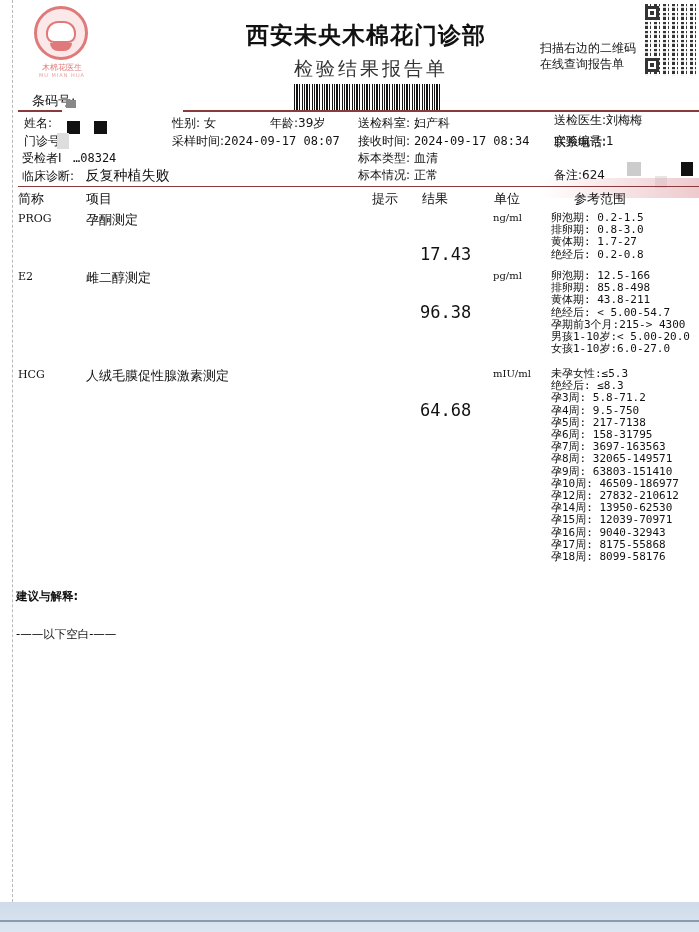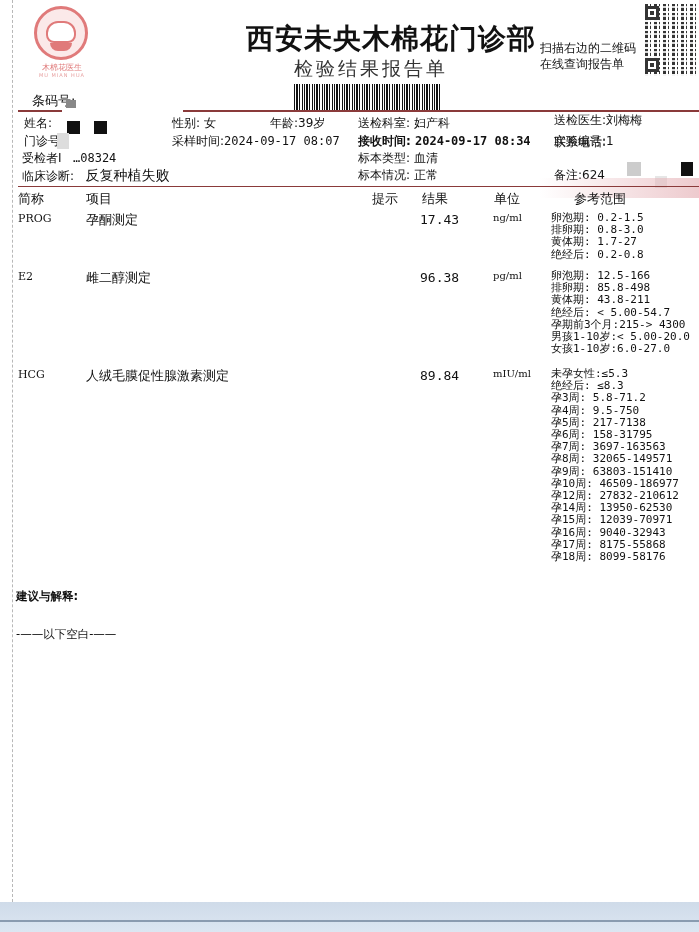--- a/index.html
+++ b/index.html
@@ -6,42 +6,42 @@
   html, body { width: 699px; height: 932px; overflow: hidden; background: #fff; }
   body { position: relative; font-family: "DejaVu Sans", sans-serif; color: #111; }
   .page { position: absolute; left: 0; top: 0; width: 699px; height: 902px; background: #fff; }
   .dash-left { position: absolute; left: 12px; top: 0; height: 902px; border-left: 1px dashed #b8b8b8; }
   .abs { position: absolute; white-space: nowrap; }
   .logo { position: absolute; left: 34px; top: 6px; width: 54px; height: 54px; border-radius: 50%; border: 3px solid #e07a7a; background: #fbe9e9; }
   .logo .cloud { position: absolute; left: 9px; top: 12px; width: 30px; height: 22px; border-radius: 12px 12px 8px 8px; background: #fff; border: 2px solid #e07a7a; }
   .logo .leaf { position: absolute; left: 13px; top: 34px; width: 22px; height: 8px; border-radius: 0 0 11px 11px; background: #e07a7a; }
   .logo-text { position: absolute; left: 30px; top: 62px; width: 64px; font-size: 8px; color: #e07a7a; text-align: center; }
   .logo-sub { position: absolute; left: 30px; top: 72px; width: 64px; font-size: 5px; color: #e7a0a0; text-align: center; letter-spacing: 1px; }
-  .title { left: 246px; top: 20px; font-family: Liberation Mono, monospace; font-size: 28px; font-weight: bold; letter-spacing: 1px; }
+  .title { left: 246px; top: 20px; font-family: Liberation Mono, monospace; font-size: 23px; font-weight: bold; letter-spacing: 1px; }
   .subtitle { left: 294px; top: 56px; font-family: "DejaVu Serif", serif; font-size: 19px; color: #333; letter-spacing: 3px; }
   .qr-note { left: 540px; top: 40px; font-size: 12px; line-height: 16px; }
   .qr { position: absolute; left: 645px; top: 4px; width: 54px; height: 72px; background:
         repeating-linear-gradient(90deg, #111 0 3px, #fff 3px 5px, #111 5px 6px, #fff 6px 9px),
         #fff; opacity: .85; }
   .qr::before { content: ""; position: absolute; inset: 0; background:
         repeating-linear-gradient(0deg, rgba(255,255,255,.95) 0 2px, transparent 2px 5px, rgba(255,255,255,.8) 5px 7px, transparent 7px 9px); }
   .qr .finder { position: absolute; width: 14px; height: 14px; border: 3px solid #111; background: #fff; }
   .qr .finder::after { content: ""; position: absolute; left: 2px; top: 2px; width: 4px; height: 4px; background: #111; }
   .barcode { position: absolute; left: 294px; top: 84px; width: 146px; height: 26px;
         background: repeating-linear-gradient(90deg, #111 0 1px, #fff 1px 2px, #111 2px 4px, #fff 4px 5px, #111 5px 6px, #fff 6px 8px, #111 8px 9px, #fff 9px 10px); }
   .barcode-label { left: 32px; top: 92px; font-size: 13px; }
   .redline { position: absolute; height: 2px; background: #8a3a3a; }
   .info { font-size: 12px; line-height: 16px; }
   .mono { font-family: "DejaVu Sans Mono", monospace; }
   .blk { position: absolute; background: #111; }
   .blur { position: absolute; background: #ddd; }
   .hdr { font-size: 13px; }
   .row-text { font-size: 13px; }
   .code { font-family: "DejaVu Serif", serif; font-size: 11px; }
-  .result { font-family: "DejaVu Sans Mono", monospace; font-size: 13px; }
+  .result { font-family: "DejaVu Sans Mono", monospace; font-size: 17px; margin-top: 32px; }
   .unit { font-family: "DejaVu Serif", serif; font-size: 10px; }
   .ref { position: absolute; left: 551px; font-size: 11px; line-height: 12.2px; font-family: "DejaVu Sans Mono", monospace; }
   .ref div { white-space: nowrap; }
   .advice { left: 16px; font-size: 11.5px; }
   .taskbar { position: absolute; left: 0; top: 902px; width: 699px; height: 30px; background: linear-gradient(#cfdbe9, #dce6f2); }
   .taskbar .bar-line { position: absolute; left: 0; top: 18px; width: 699px; height: 2px; background: #8a9bb0; }
   .pink-glow { position: absolute; left: 540px; top: 178px; width: 159px; height: 20px; background: linear-gradient(90deg, rgba(255,255,255,0), rgba(230,180,185,.7)); }
 </style>
 </head>
 <body>
@@ -79,21 +79,21 @@
   <div class="blk" style="left:67px;top:121px;width:13px;height:13px;"></div>
   <div class="blk" style="left:94px;top:121px;width:13px;height:13px;"></div>
   <div class="abs info" style="left:172px;top:115px;"><span>性别:</span> <span>女</span></div>
   <div class="abs info" style="left:270px;top:115px;"><span>年龄:</span><span>39岁</span></div>
   <div class="abs info" style="left:358px;top:115px;"><span>送检科室:</span> <span>妇产科</span></div>
   <div class="abs info" style="left:554px;top:112px;"><span>送检医生:</span><span>刘梅梅</span></div>
 
   <div class="abs info" style="left:24px;top:133px;">门诊号</div>
   <div class="blur" style="left:57px;top:133px;width:12px;height:16px;"></div>
   <div class="abs info" style="left:172px;top:133px;"><span>采样时间:</span><span class="mono">2024-09-17 08:07</span></div>
-  <div class="abs info" style="left:358px;top:133px;font-weight:bold;"><span>接收时间:</span> <span class="mono">2024-09-17 08:34</span></div>
+  <div class="abs info" style="left:358px;top:133px;"><span>接收时间:</span> <span class="mono">2024-09-17 08:34</span></div>
   <div class="abs info" style="left:554px;top:133px;"><span>实验编号:</span><span>1</span></div>
 
   <div class="abs info" style="left:22px;top:150px;"><span>受检者I</span>&nbsp;&nbsp;&nbsp;<span class="mono">…08324</span></div>
   <div class="abs info" style="left:358px;top:150px;"><span>标本类型:</span> <span>血清</span></div>
   <div class="abs info" style="left:554px;top:134px;"><span>联系电话:</span></div>
 
   <div class="abs info" style="left:22px;top:167px;"><span>临床诊断:</span>&nbsp;&nbsp;&nbsp;<span style="font-size:14px;">反复种植失败</span></div>
   <div class="abs info" style="left:358px;top:167px;"><span>标本情况:</span> <span>正常</span></div>
   <div class="abs info" style="left:554px;top:167px;"><span>备注:</span><span>624</span></div>
 
@@ -136,21 +136,21 @@
       <div>绝经后: &lt; 5.00-54.7</div>
       <div>孕期前3个月:215-&gt; 4300</div>
       <div>男孩1-10岁:&lt; 5.00-20.0</div>
       <div>女孩1-10岁:6.0-27.0</div>
     </div>
   </div>
 
   <div>
     <div class="abs code" style="left:18px;top:368px;">HCG</div>
     <div class="abs row-text" style="left:86px;top:367px;">人绒毛膜促性腺激素测定</div>
-    <div class="abs result" style="left:420px;top:368px;">89.84</div>
+    <div class="abs result" style="left:420px;top:368px;">64.68</div>
     <div class="abs unit" style="left:493px;top:368px;">mIU/ml</div>
     <div class="ref" style="top:368px;">
       <div>未孕女性:≤5.3</div>
       <div>绝经后: ≤8.3</div>
       <div>孕3周: 5.8-71.2</div>
       <div>孕4周: 9.5-750</div>
       <div>孕5周: 217-7138</div>
       <div>孕6周: 158-31795</div>
       <div>孕7周: 3697-163563</div>
       <div>孕8周: 32065-149571</div>

